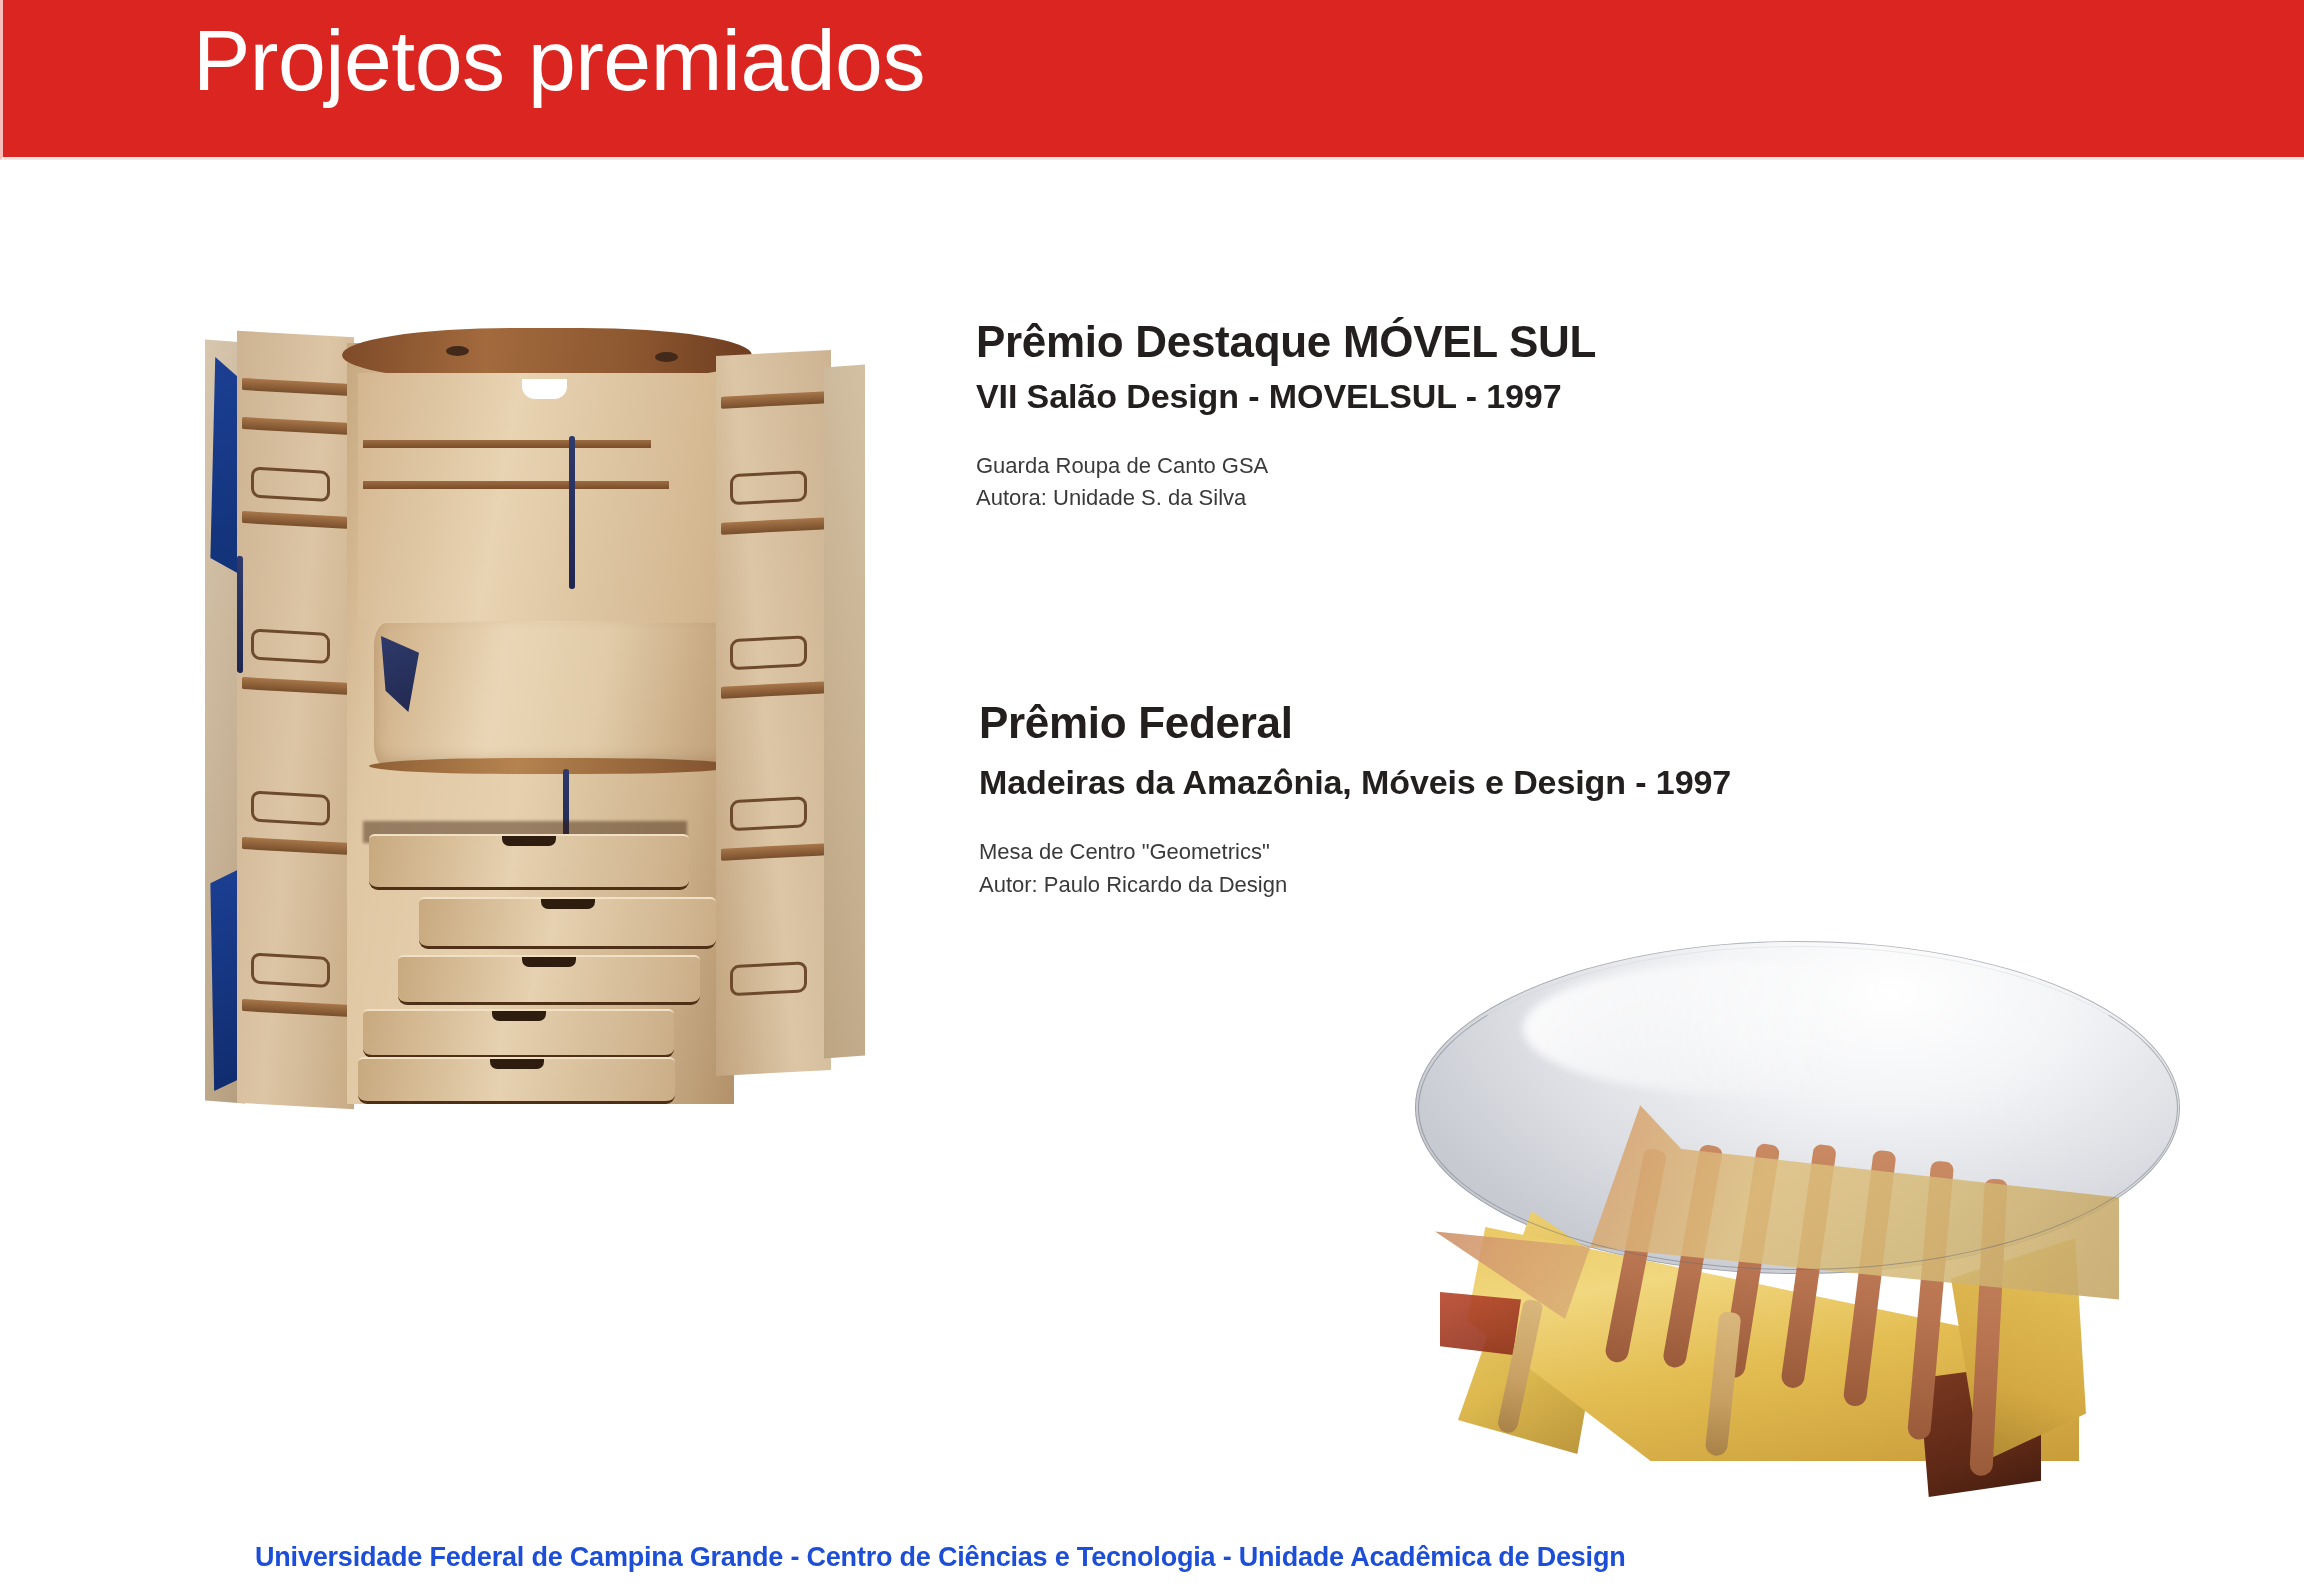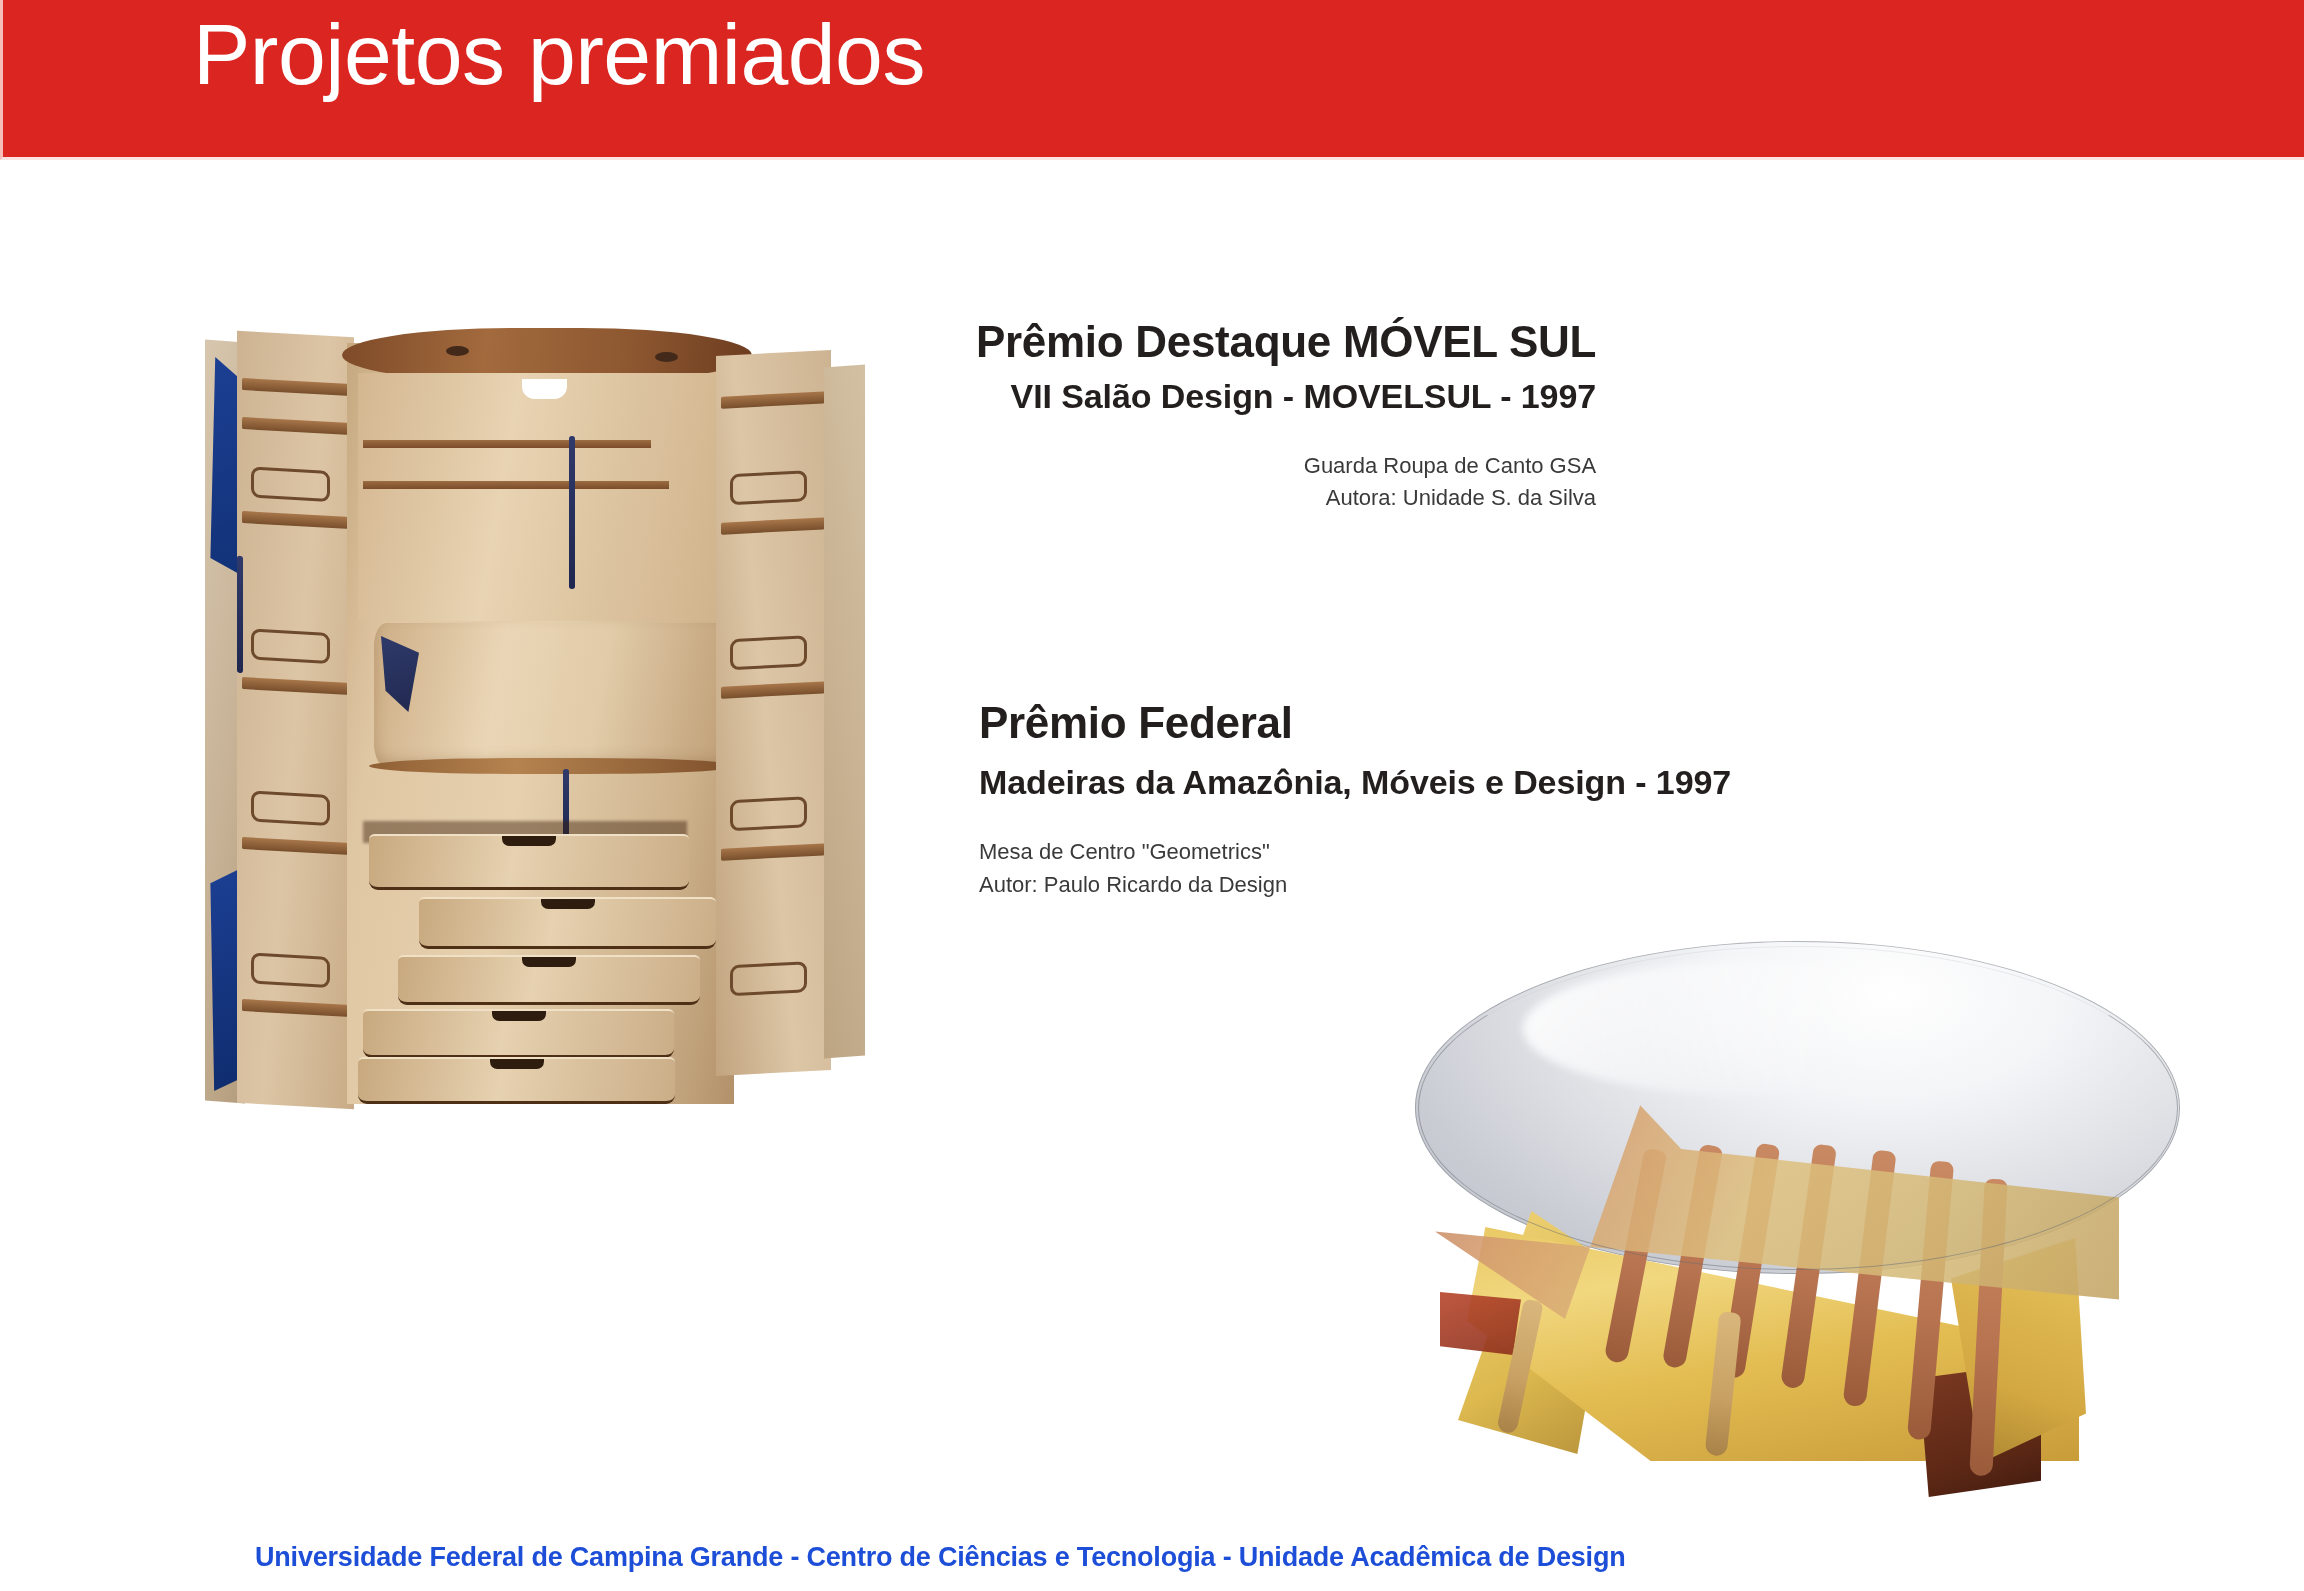--- a/index.html
+++ b/index.html
@@ -12,30 +12,30 @@
   }
 
   
   .banner{
     position:absolute; left:0; top:0; width:2304px; height:160px;
     background:#db2520;
     border-left:3.6px solid #f6bdb9;
     border-bottom:3.6px solid #fbe4e2;
   }
   .banner-title{
-    position:absolute; left:190px; top:5px;
+    position:absolute; left:190px; top:11px;
     font-size:86px; font-weight:400; color:#ffffff;
     letter-spacing:-0.5px; line-height:1.15;
     white-space:nowrap;
     font-family:"Liberation Sans", sans-serif;
   }
 
   
   .award-block{ position:absolute; }
-  .award-1{ left:976px; top:317px;text-align:right; }
+  .award-1{ left:976px; top:317px; }
   .award-2{ left:979px; top:698px; }
 
   .award-title{
     font-size:44px; font-weight:700; color:#231f1e;
     line-height:1.12; white-space:nowrap; letter-spacing:-0.3px;
   }
   .award-sub{
     font-size:34px; font-weight:700; color:#231f1e;
     line-height:1.2; white-space:nowrap; margin-top:10px;
     letter-spacing:-0.1px;

